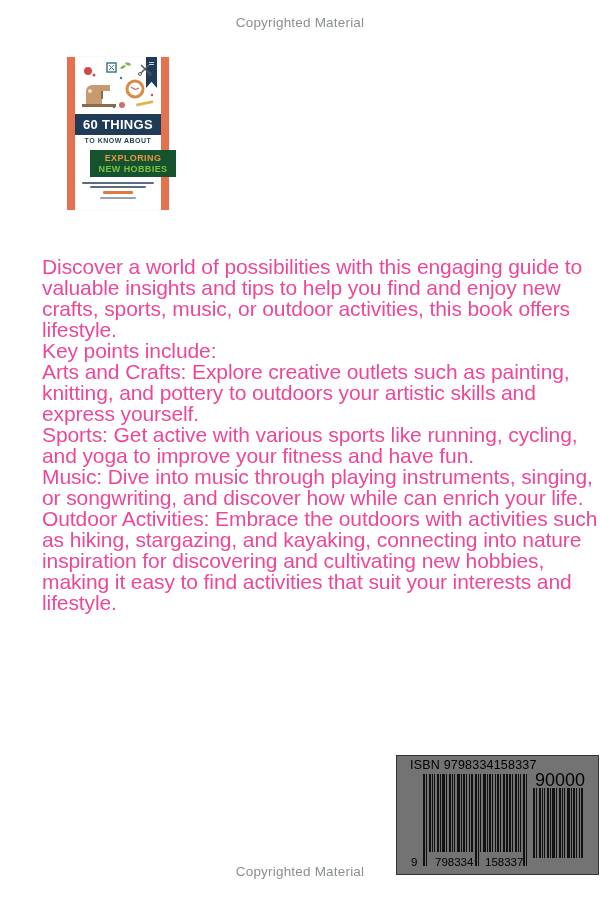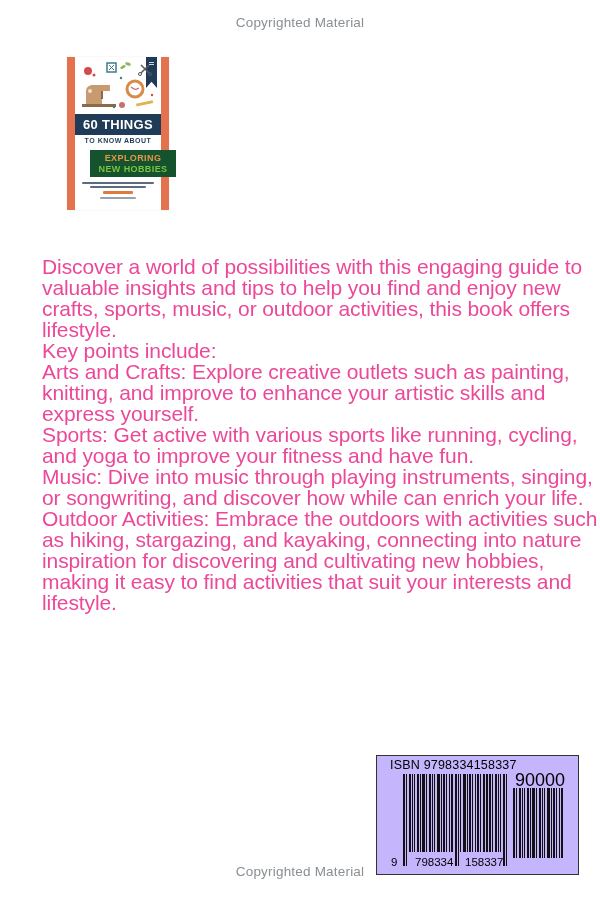--- a/index.html
+++ b/index.html
@@ -36,22 +36,22 @@
   .q2{top:129px;width:56px;height:2px;background:#5b6b80;}
   .auth{top:134px;width:30px;height:3px;background:#e07a3f;}
   .sub{top:140px;width:36px;height:2px;background:#9aa3ad;}
 
   
   .desc{position:absolute;left:42px;top:256px;color:#ec4899;font-size:21px;
         line-height:21px;letter-spacing:-.1px;}
   .desc div{white-space:nowrap;}
 
   
-  .barcode-box{position:absolute;left:376px;top:755px;width:203px;height:120px;
-               background:#c4b5fd;border:1.5px solid #333;box-sizing:border-box;}
+  .barcode-box{position:absolute;left:396px;top:755px;width:203px;height:120px;
+               background:#737373;border:1.5px solid #333;box-sizing:border-box;}
   .isbn-label{position:absolute;left:13px;top:2px;font-size:12.5px;color:#000;
               letter-spacing:.2px;}
   .ean-svg{position:absolute;left:12px;top:18px;}
   .ean-svg text,.supp-svg text{font-family:"Liberation Sans",sans-serif;}
   .supp{position:absolute;left:134px;top:18px;width:58px;text-align:center;}
   .supp .supp-num{font-size:18px;color:#000;display:block;line-height:13px;}
   .supp-svg{display:block;margin-top:1px;}
 </style>
 </head>
 <body>
@@ -108,21 +108,21 @@
     <div class="blurline sub"></div>
   </div>
 
   <div class="desc">
       <div>Discover a world of possibilities with this engaging guide to</div>
       <div>valuable insights and tips to help you find and enjoy new</div>
       <div>crafts, sports, music, or outdoor activities, this book offers</div>
       <div>lifestyle.</div>
       <div>Key points include:</div>
       <div>Arts and Crafts: Explore creative outlets such as painting,</div>
-      <div>knitting, and improve to enhance your artistic skills and</div>
+      <div>knitting, and pottery to outdoors your artistic skills and</div>
       <div>express yourself.</div>
       <div>Sports: Get active with various sports like running, cycling,</div>
       <div>and yoga to improve your fitness and have fun.</div>
       <div>Music: Dive into music through playing instruments, singing,</div>
       <div>or songwriting, and discover how while can enrich your life.</div>
       <div>Outdoor Activities: Embrace the outdoors with activities such</div>
       <div>as hiking, stargazing, and kayaking, connecting into nature</div>
       <div>inspiration for discovering and cultivating new hobbies,</div>
       <div>making it easy to find activities that suit your interests and</div>
       <div>lifestyle.</div>

